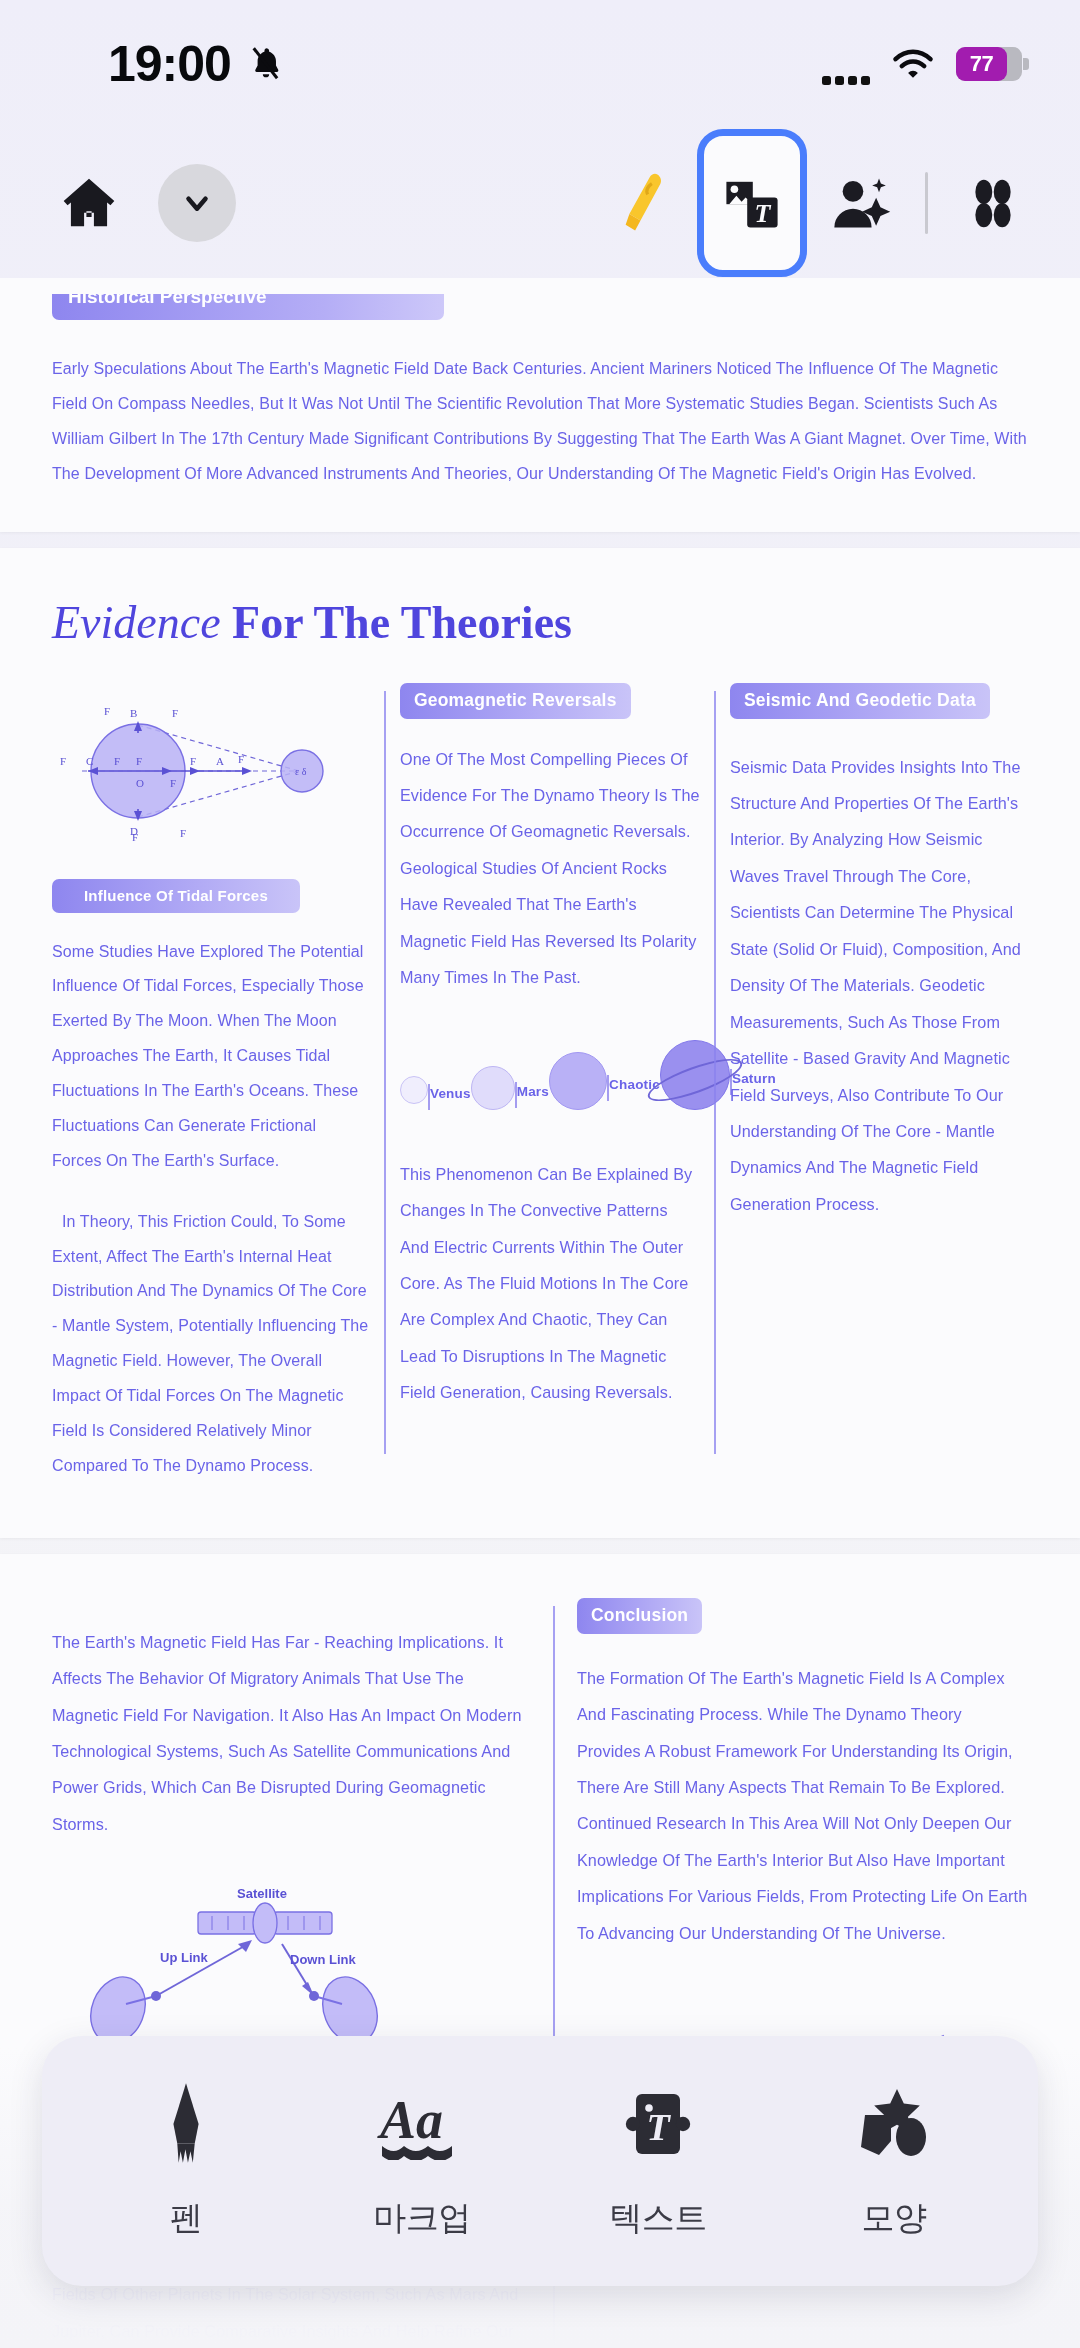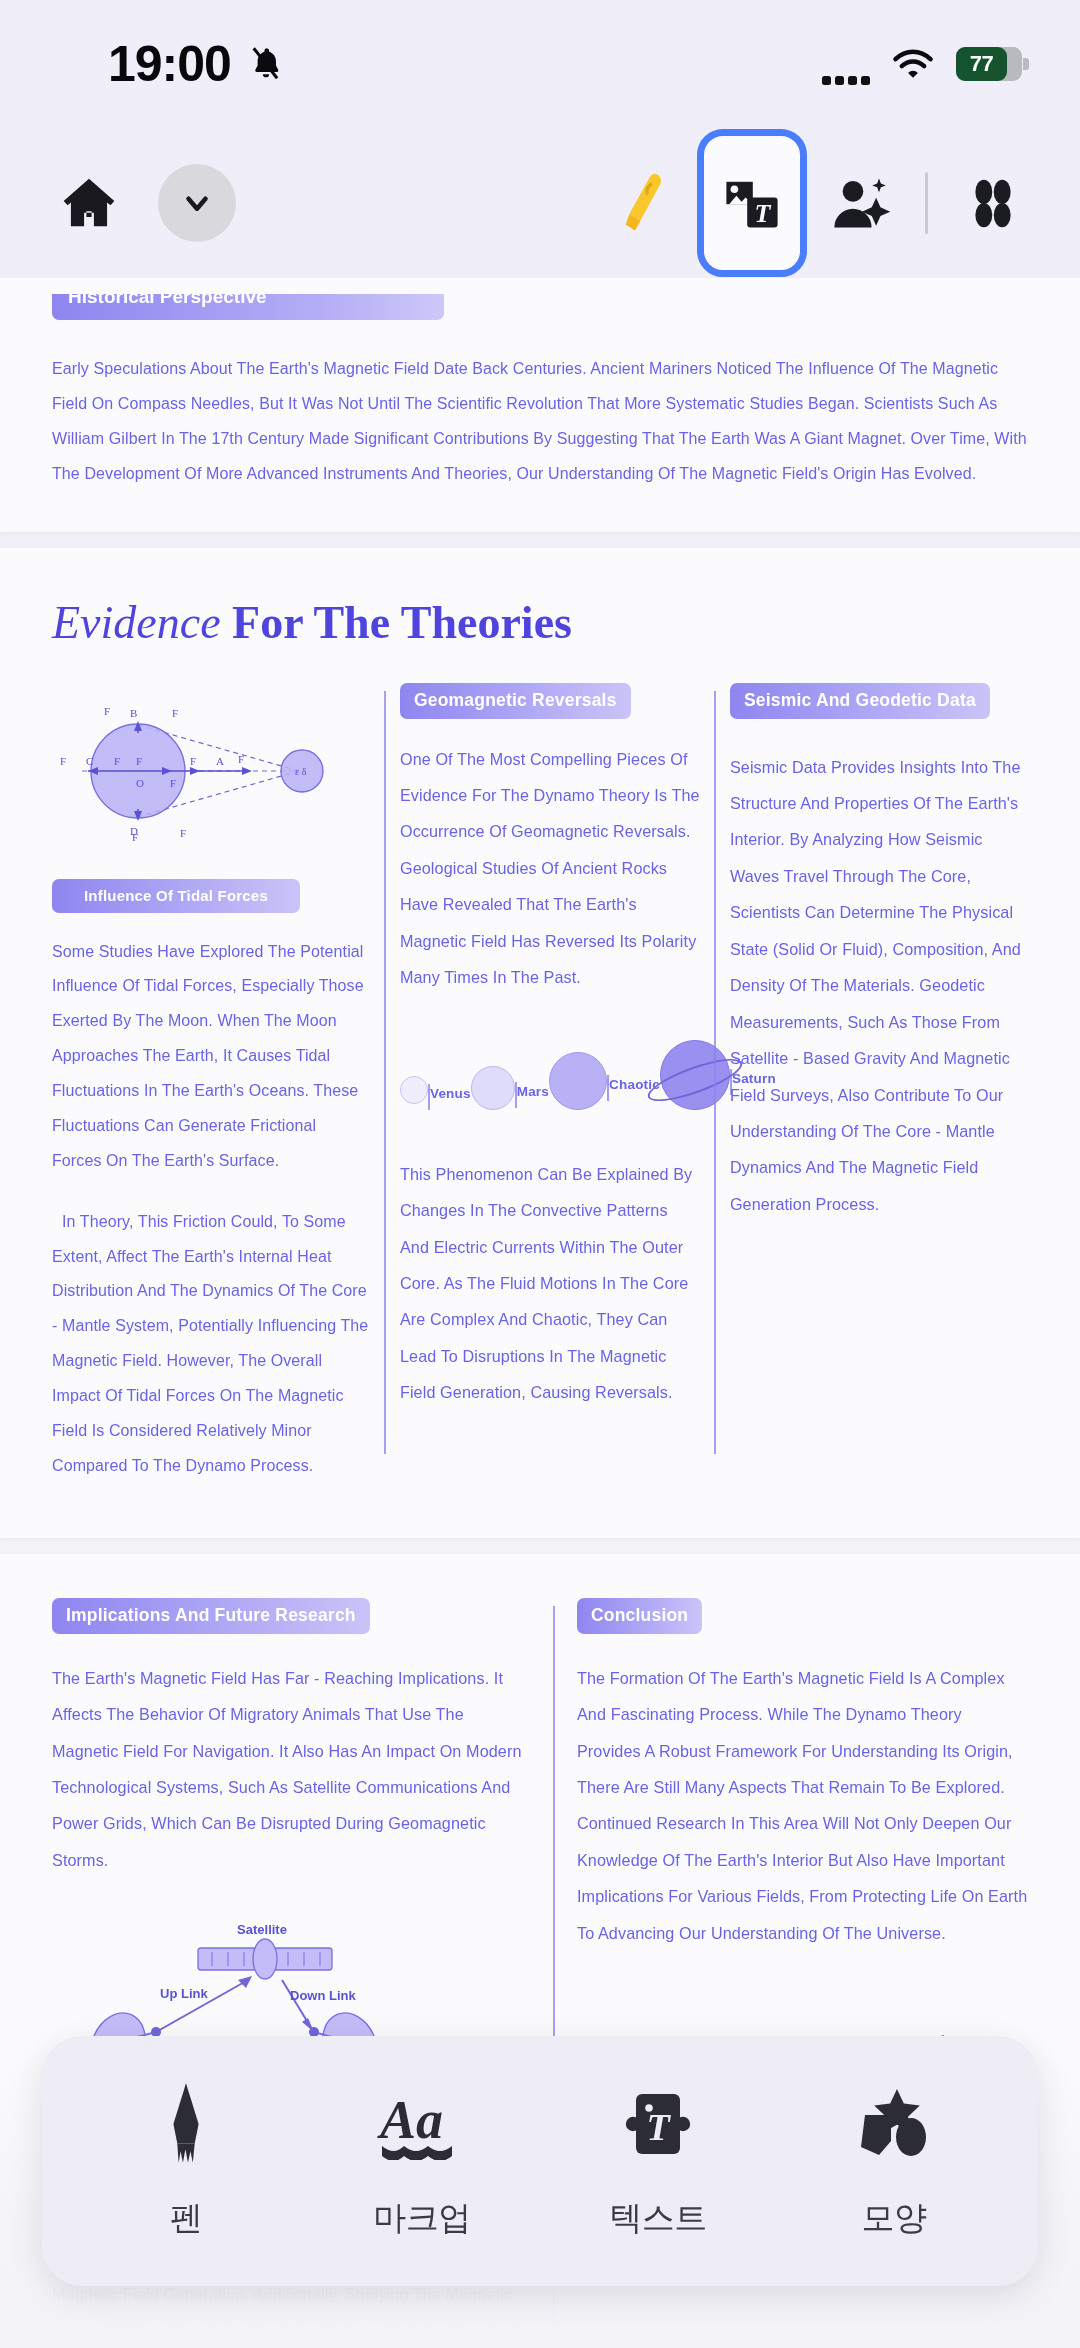--- a/index.html
+++ b/index.html
@@ -36,21 +36,21 @@
     position:relative; width:66px; height:34px; border-radius:9px;
     background:#b9b9c0; display:flex; align-items:center;
   }
   .battery::after {
     content:''; position:absolute; right:-7px; top:11px;
     width:6px;height:12px; background:#b9b9c0;
     border-radius:0 3px 3px 0;
   }
   .battery .fill {
     position:absolute; left:0; top:0; bottom:0; width:77%;
-    background:#14532d; border-radius:9px;
+    background:#a21caf; border-radius:9px;
     display:flex; align-items:center; justify-content:center;
   }
   .battery .pct { color:#fff; font-size:22px; font-weight:700; letter-spacing:-0.5px; }
 
   
   .toolbar {
     position:absolute; top:128px; left:0; right:0; height:150px;
     display:flex; align-items:center; z-index:30;
   }
   .tb-left { display:flex; align-items:center; gap:26px; padding-left:46px; }
@@ -380,21 +380,20 @@
         </div>
         <div style="height:54px"></div>
       </div>
     </div>
 
     <div class="page">
       <div class="pg-pad" style="padding-top:44px">
         <div class="cols2">
 
           <div class="col2a">
-            <div class="badge sm">Implications And Future Research</div>
             <div class="ptext sm" style="margin-top:26px">The Earth's Magnetic Field Has Far - Reaching Implications. It Affects The Behavior Of Migratory Animals That Use The Magnetic Field For Navigation. It Also Has An Impact On Modern Technological Systems, Such As Satellite Communications And Power Grids, Which Can Be Disrupted During Geomagnetic Storms.</div>
 
             <div class="satdia">
               <svg width="420" height="210" viewBox="0 0 420 210">
                 <text x="210" y="20" text-anchor="middle" font-family="Liberation Sans, sans-serif" font-size="13" font-weight="700" fill="#5a51d4">Satellite</text>
                 <rect x="146" y="34" width="58" height="22" rx="3" fill="#c3bcf8" stroke="#7a70e4" stroke-width="1.3"></rect>
                 <rect x="222" y="34" width="58" height="22" rx="3" fill="#c3bcf8" stroke="#7a70e4" stroke-width="1.3"></rect>
                 <ellipse cx="213" cy="45" rx="12" ry="20" fill="#c3bcf8" stroke="#7a70e4" stroke-width="1.3"></ellipse>
                 <line x1="160" y1="38" x2="160" y2="52" stroke="#7a70e4" stroke-width="1"></line>
                 <line x1="176" y1="38" x2="176" y2="52" stroke="#7a70e4" stroke-width="1"></line>

